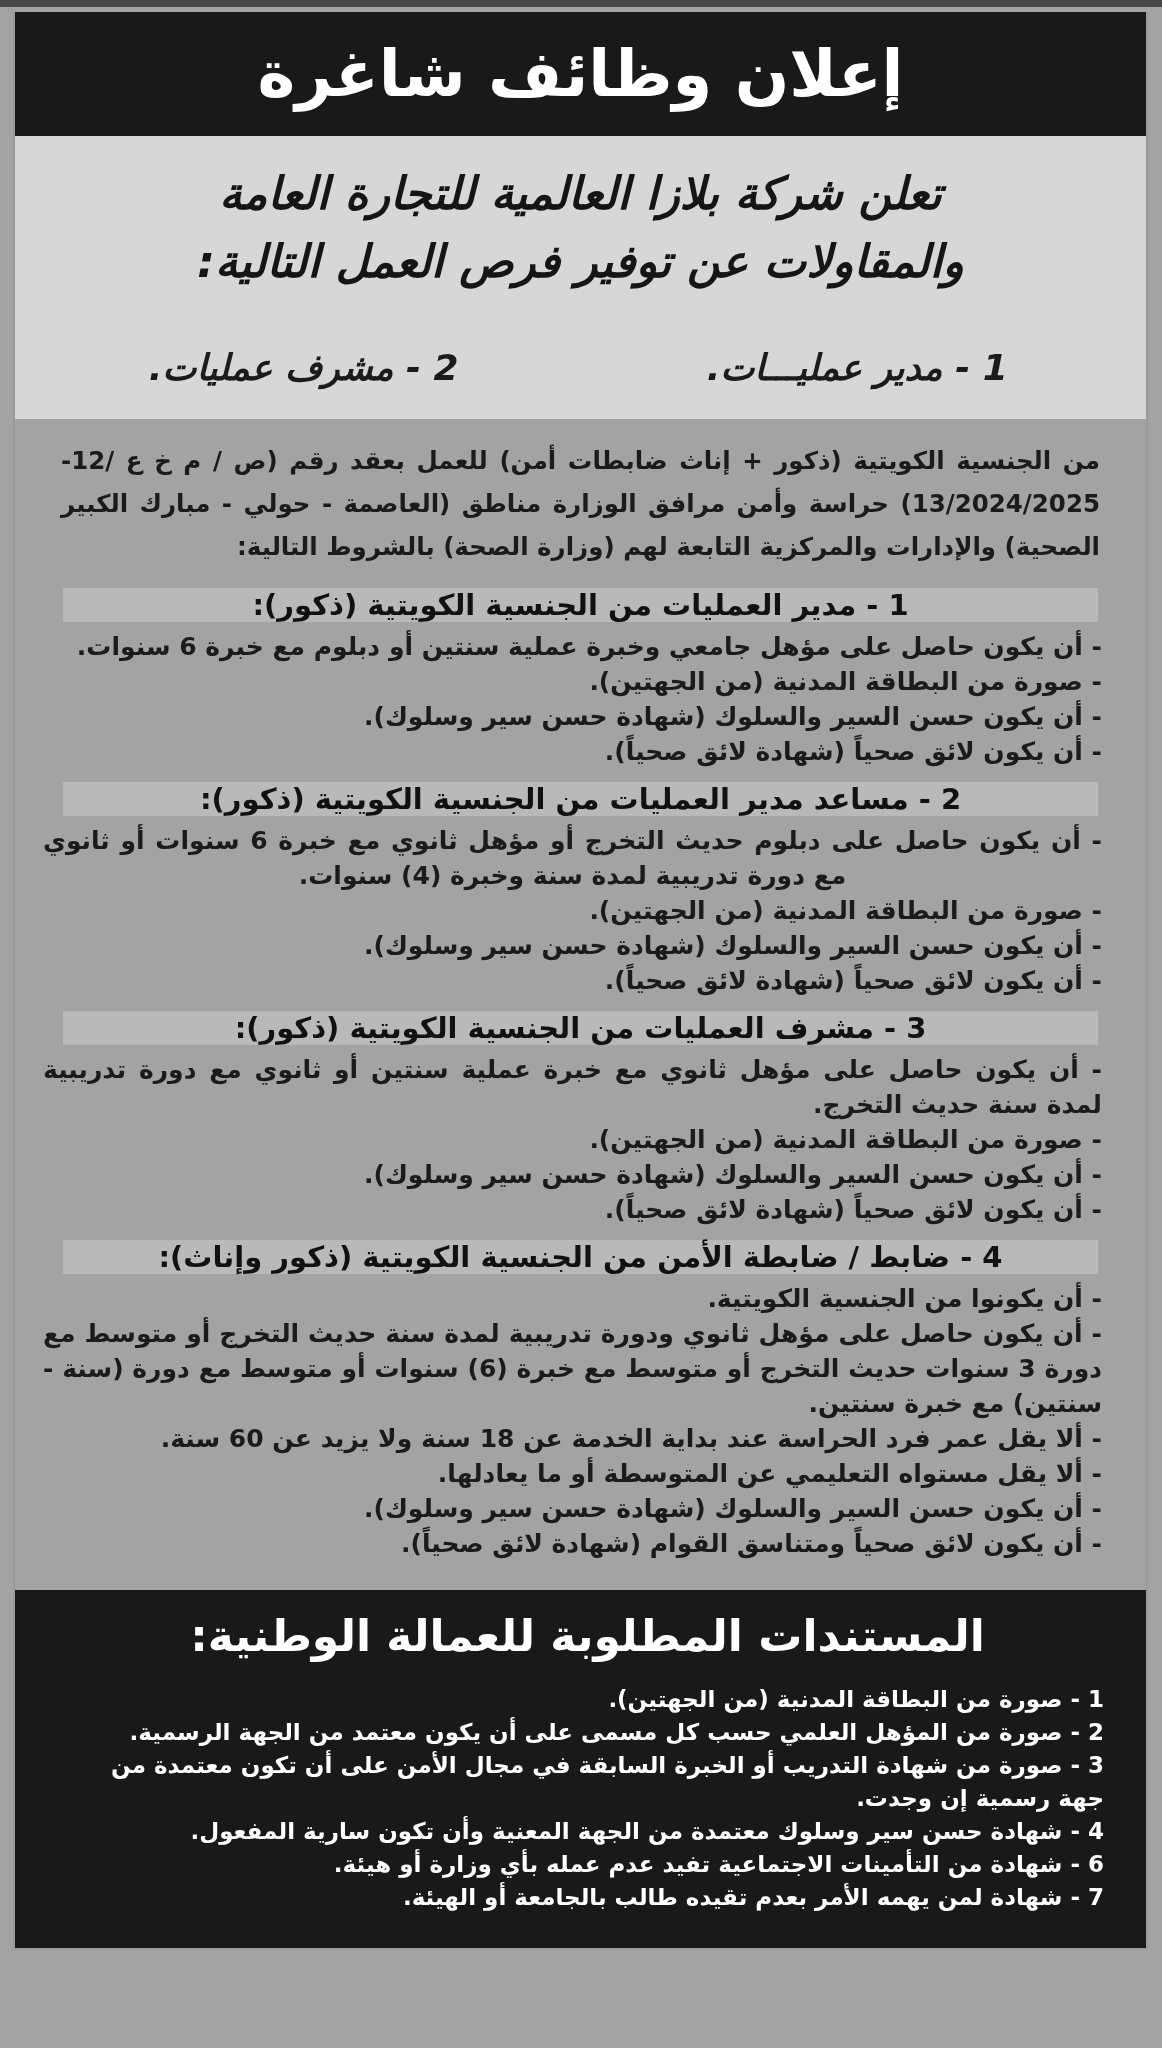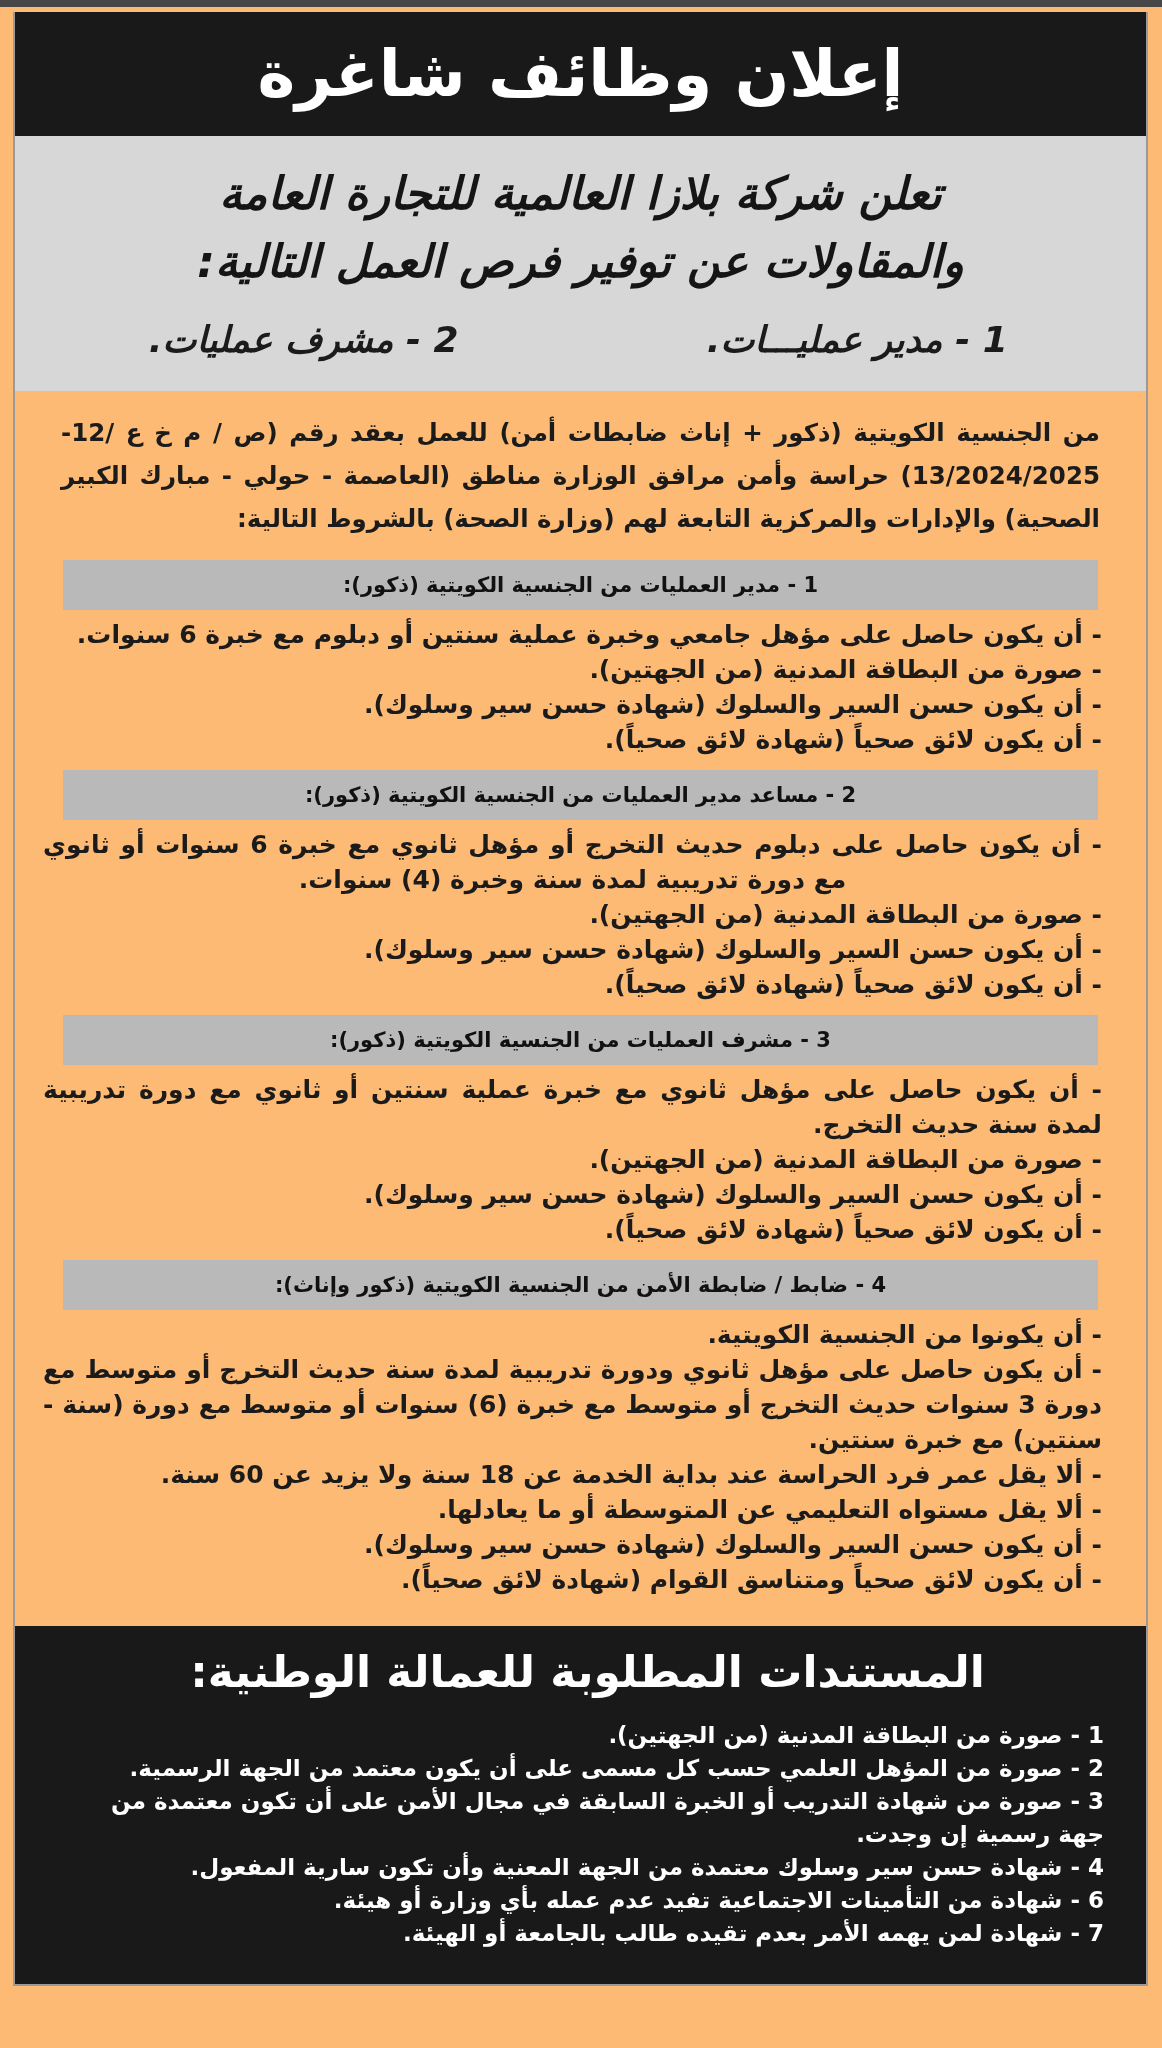--- a/index.html
+++ b/index.html
@@ -3,21 +3,21 @@
 <meta charset="utf-8">
 <style>
   html,body { margin:0; padding:0; background:#ffffff; }
   body {
     width:1162px;
     font-family:"DejaVu Sans", sans-serif;
     font-weight:bold;
     color:#1b1b1b;
     -webkit-font-smoothing:antialiased;
   }
-  .page { width:1162px; height:2048px; overflow:hidden; background:#fdba74; position:relative; }
+  .page { width:1162px; height:2048px; overflow:hidden; background:#a3a3a3; position:relative; }
   .top-strip { height:7px; width:100%; background:#474747; }
   .ad-frame {
     margin:5px 14px 0 13px;
     border-left:2px solid #9a9a9a;
     border-right:2px solid #9a9a9a;
     border-bottom:2px solid #9a9a9a;
     direction:rtl;
   }
   
   .header-box {
@@ -25,31 +25,31 @@
     display:flex; align-items:center; justify-content:center;
   }
   .header-box h1 { margin:0; color:#ffffff; font-size:64px; letter-spacing:0; }
   
   .announce-box { background:#d7d7d7; text-align:center; padding:24px 12px 26px;font-style:italic; }
   .announce-line { font-size:45px; line-height:1.5; color:#151515; }
   .jobs-grid {
     display:grid; grid-template-columns:1fr 1fr;
     margin-top:20px; row-gap:10px; font-size:36px; line-height:1.4;
   }
-  .job { text-align:center; }
+  .job { text-align:center;margin-top:28px; }
   
   .intro {
     margin:0; padding:20px 46px 12px;
     font-size:24.5px; line-height:43px; text-align:justify;
   }
   
   .section-bar {
-    background:#b9b9b9; margin:8px 48px 0; height:50px;
+    background:#b9b9b9; margin:8px 48px 0; height:34px;
     display:flex; align-items:center; justify-content:center;
-    font-size:21px; color:#111;
+    font-size:29px; color:#111;
   }
   .bullets { padding:7px 44px 5px 28px; font-size:25px; line-height:35px; text-align:right; }
   .bullet { text-align:justify; }
   .bullets.s2 .bullet:first-child { text-align-last:center; }
   
   .docs-box { background:#191919; color:#ffffff; margin-top:24px; padding:20px 42px 34px 56px; }
   .docs-title { margin:0 0 22px; font-size:44px; text-align:center; font-weight:bold; }
   .doc-item { font-size:23px; line-height:33px; text-align:right; }
 </style>
 </head>

